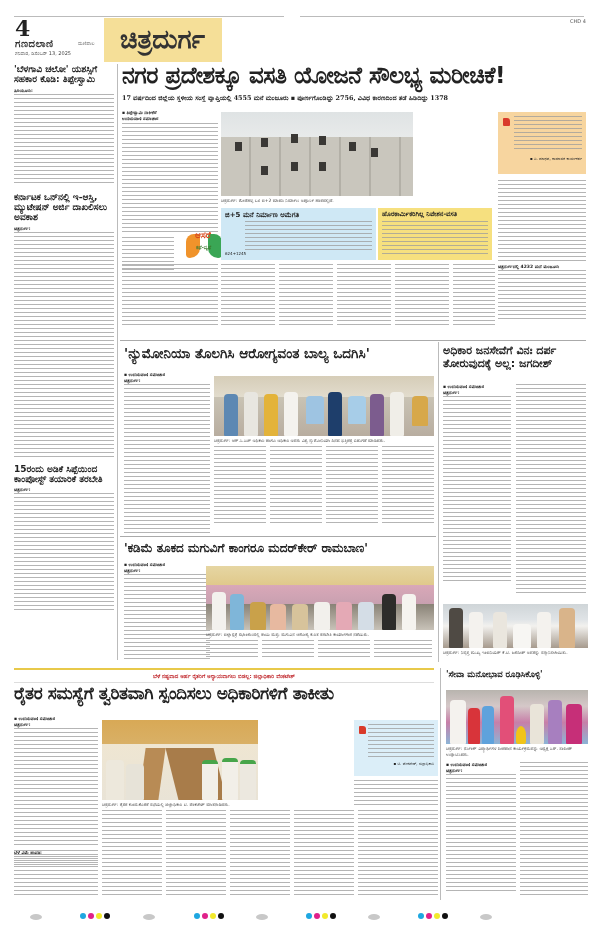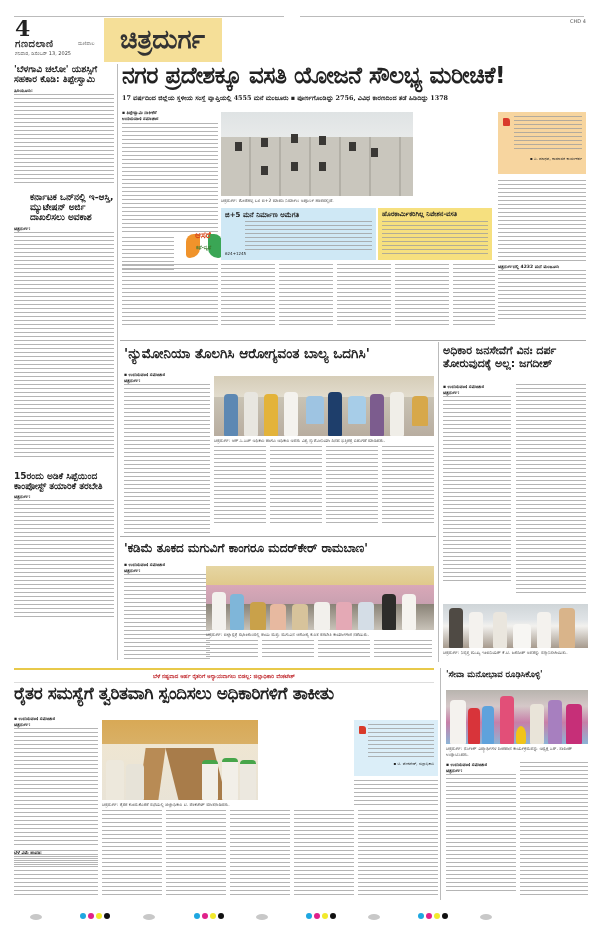--- a/index.html
+++ b/index.html
@@ -75,25 +75,25 @@
 <div class="abs city-box"></div>
 <div class="abs city">ಚಿತ್ರದುರ್ಗ</div>
 <div class="abs cid">CHD 4</div>
 
 <div class="abs" style="left:14px;top:64px;width:100px;height:604px;">
 
   <div class="kn-head" style="font-size:9px;">'ಬೆಳಗಾವಿ ಚಲೋ' ಯಶಸ್ಸಿಗೆ ಸಹಕಾರ ಕೊಡಿ: ತಿಪ್ಪೇಸ್ವಾಮಿ</div>
   <div class="byline" style="margin-top:3px;">ಹಿರಿಯೂರು:</div>
   <div class="text-block" style="height:92px;margin-top:1px;"></div>
 
-  <div class="kn-head" style="font-size:9px;margin-top:6px;margin-left:16px;">ಕರ್ನಾಟಕ ಒನ್‌ನಲ್ಲಿ ಇ-ಆಸ್ತಿ, ಮ್ಯುಟೇಷನ್ ಅರ್ಜಿ ದಾಖಲಿಸಲು ಅವಕಾಶ</div>
+  <div class="kn-head" style="font-size:9px;margin-top:6px;">ಕರ್ನಾಟಕ ಒನ್‌ನಲ್ಲಿ ಇ-ಆಸ್ತಿ, ಮ್ಯುಟೇಷನ್ ಅರ್ಜಿ ದಾಖಲಿಸಲು ಅವಕಾಶ</div>
   <div class="byline" style="margin-top:3px;">ಚಿತ್ರದುರ್ಗ:</div>
   <div class="text-block" style="height:228px;margin-top:1px;"></div>
 
-  <div class="kn-head" style="font-size:9px;margin-top:11px;">15ರಂದು ಅಡಿಕೆ ಸಿಪ್ಪೆಯಿಂದ ಕಾಂಪೋಸ್ಟ್ ತಯಾರಿಕೆ ತರಬೇತಿ</div>
+  <div class="kn-head" style="font-size:9px;margin-top:4px;">15ರಂದು ಅಡಿಕೆ ಸಿಪ್ಪೆಯಿಂದ ಕಾಂಪೋಸ್ಟ್ ತಯಾರಿಕೆ ತರಬೇತಿ</div>
   <div class="byline" style="margin-top:3px;">ಚಿತ್ರದುರ್ಗ:</div>
   <div class="text-block" style="height:120px;margin-top:1px;"></div>
 </div>
 <div class="abs rule-v" style="left:117px;top:64px;height:596px;"></div>
 
 <div class="abs kn-head" style="left:122px;top:62px;width:470px;font-size:23px;white-space:nowrap;letter-spacing:-0.5px;">ನಗರ ಪ್ರದೇಶಕ್ಕೂ ವಸತಿ ಯೋಜನೆ ಸೌಲಭ್ಯ ಮರೀಚಿಕೆ!</div>
 <div class="abs" style="left:122px;top:94px;width:470px;font-size:6.4px;font-weight:bold;white-space:nowrap;overflow:hidden;font-family:'DejaVu Serif',serif;">17 ವರ್ಷದಿಂದ ಜಿಲ್ಲೆಯ ಸ್ಥಳೀಯ ಸಂಸ್ಥೆ ವ್ಯಾಪ್ತಿಯಲ್ಲಿ 4555 ಮನೆ ಮಂಜೂರು ▪ ಪೂರ್ಣಗೊಂಡಿದ್ದು 2756, ವಿವಿಧ ಕಾರಣದಿಂದ ತಡೆ ಹಿಡಿದಿದ್ದು 1378</div>
 
 <div class="abs" style="left:122px;top:110px;width:96px;">
   <div class="byline">▪ ತಿಪ್ಪೇಸ್ವಾಮಿ ನಾಕೀಕೆರೆ</div>

